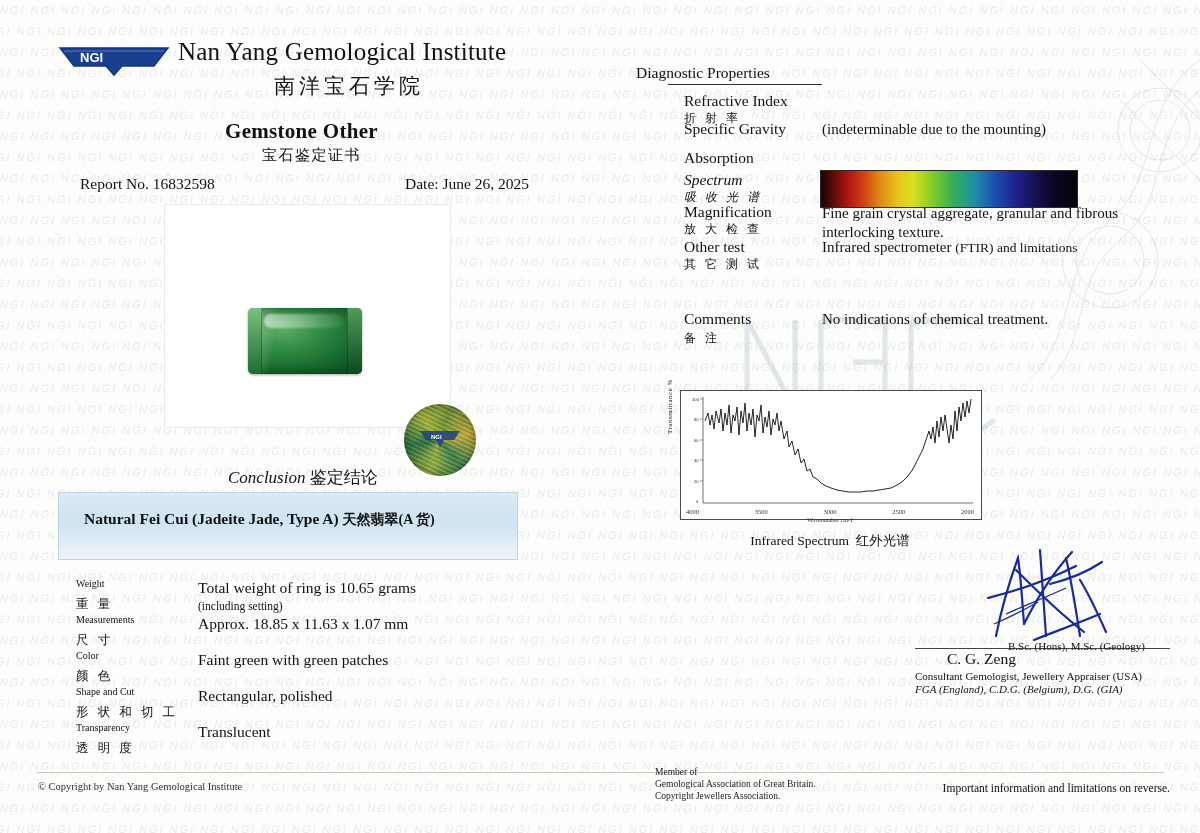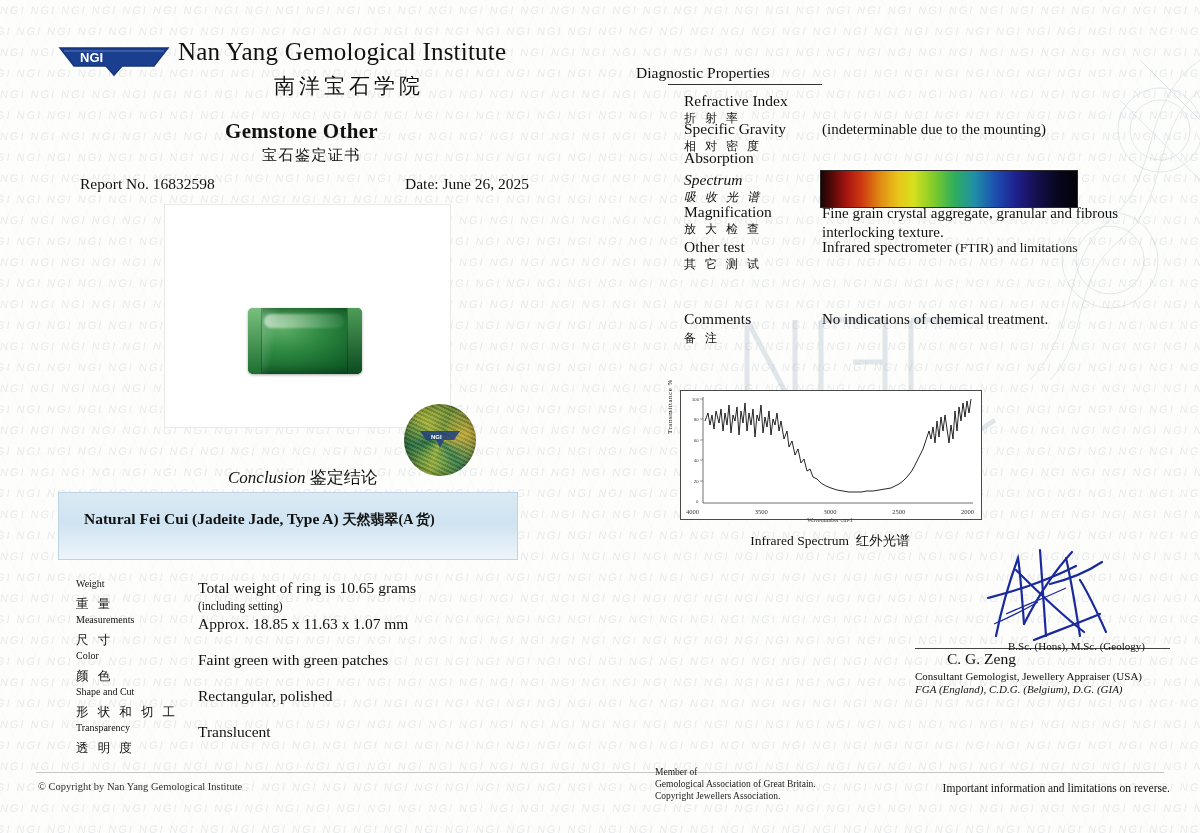--- a/index.html
+++ b/index.html
@@ -563,21 +563,20 @@
 
   <div id="diag">
 
     <div class="diag-row" style="height:28px;">
       <div class="diag-key-en">Refractive Index</div>
       <div class="diag-key-cn">折 射 率</div>
     </div>
 
     <div class="diag-row" style="height:29px;">
       <div class="diag-key-en">Specific Gravity</div>
-      <div class="diag-key-cn">相 对 密 度</div>
       <div class="diag-val">(indeterminable due to the mounting)</div>
     </div>
 
     <div class="diag-row" style="height:22px;">
       <div class="diag-key-en">Absorption</div>
     </div>
 
     <div class="diag-row" style="height:32px;font-style:italic;">
       <div class="diag-key-en">Spectrum</div>
       <div class="diag-key-cn">吸 收 光 谱</div>

